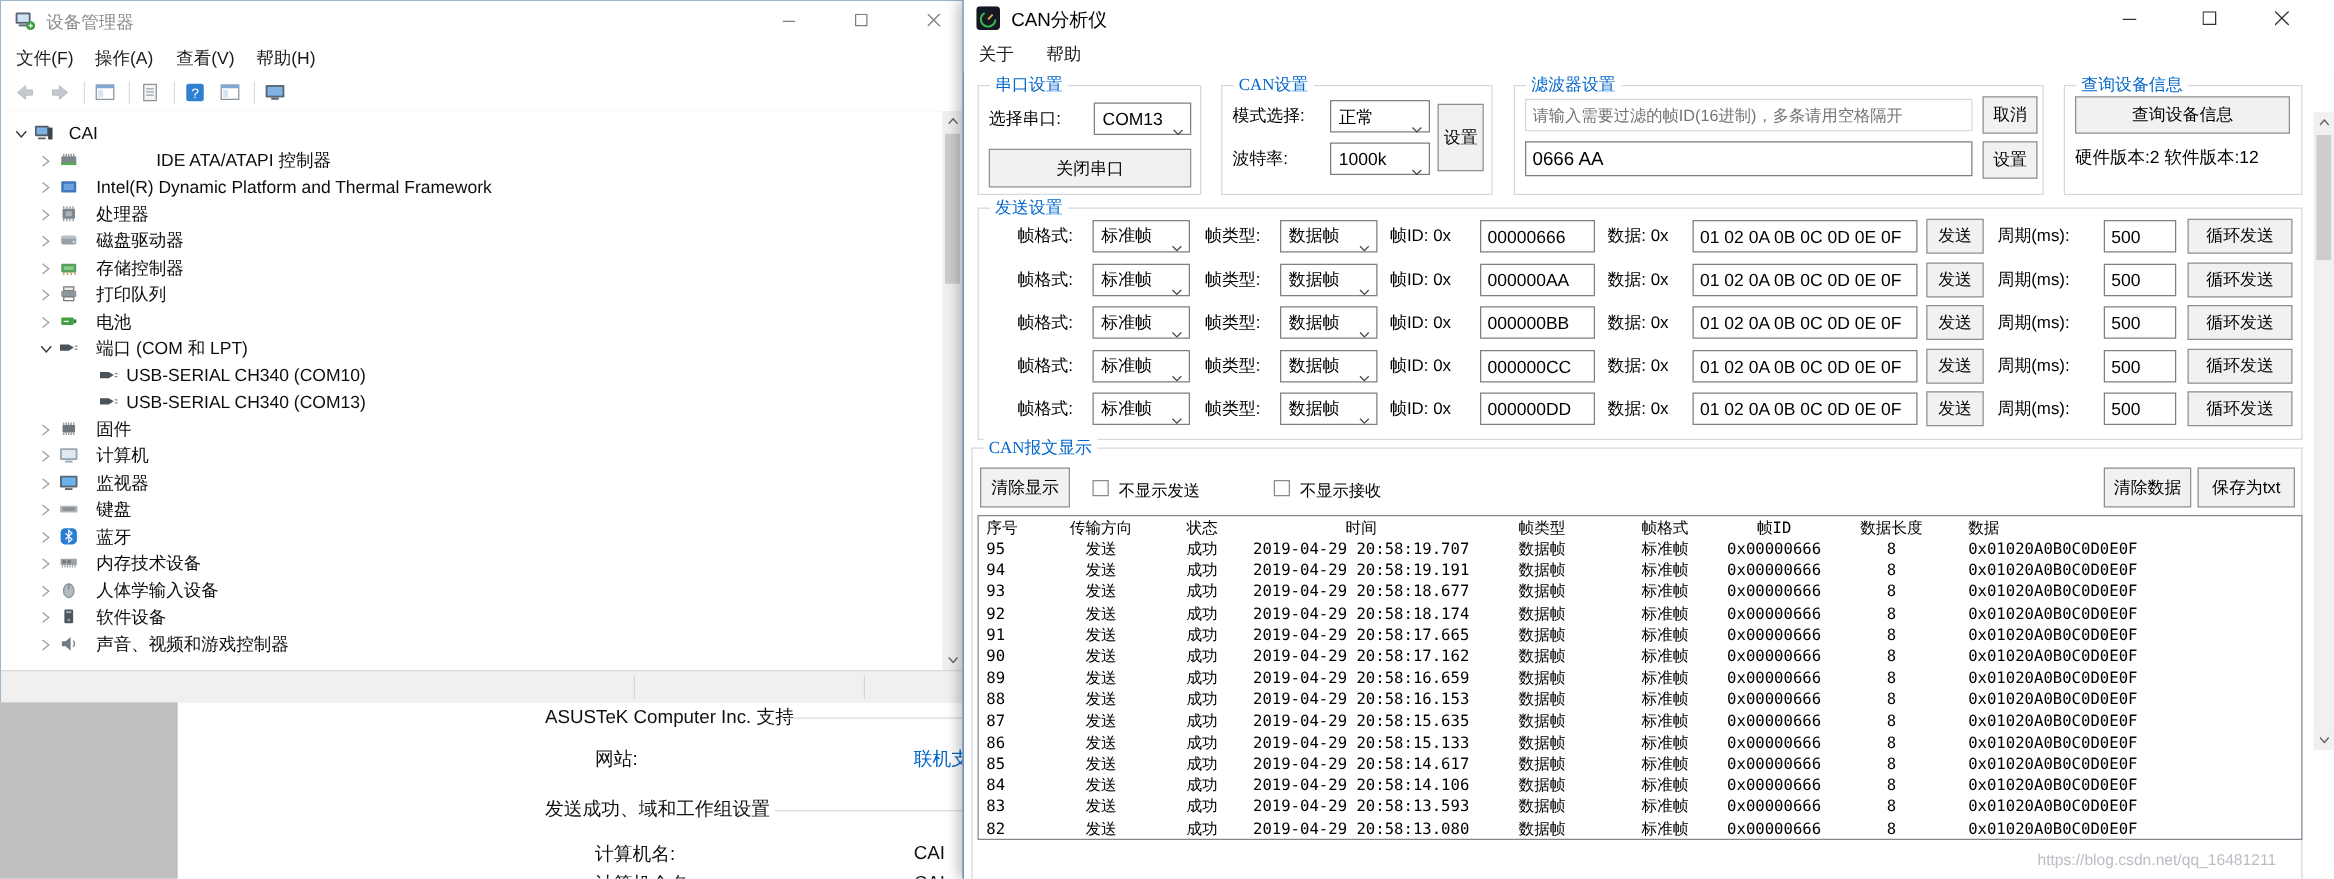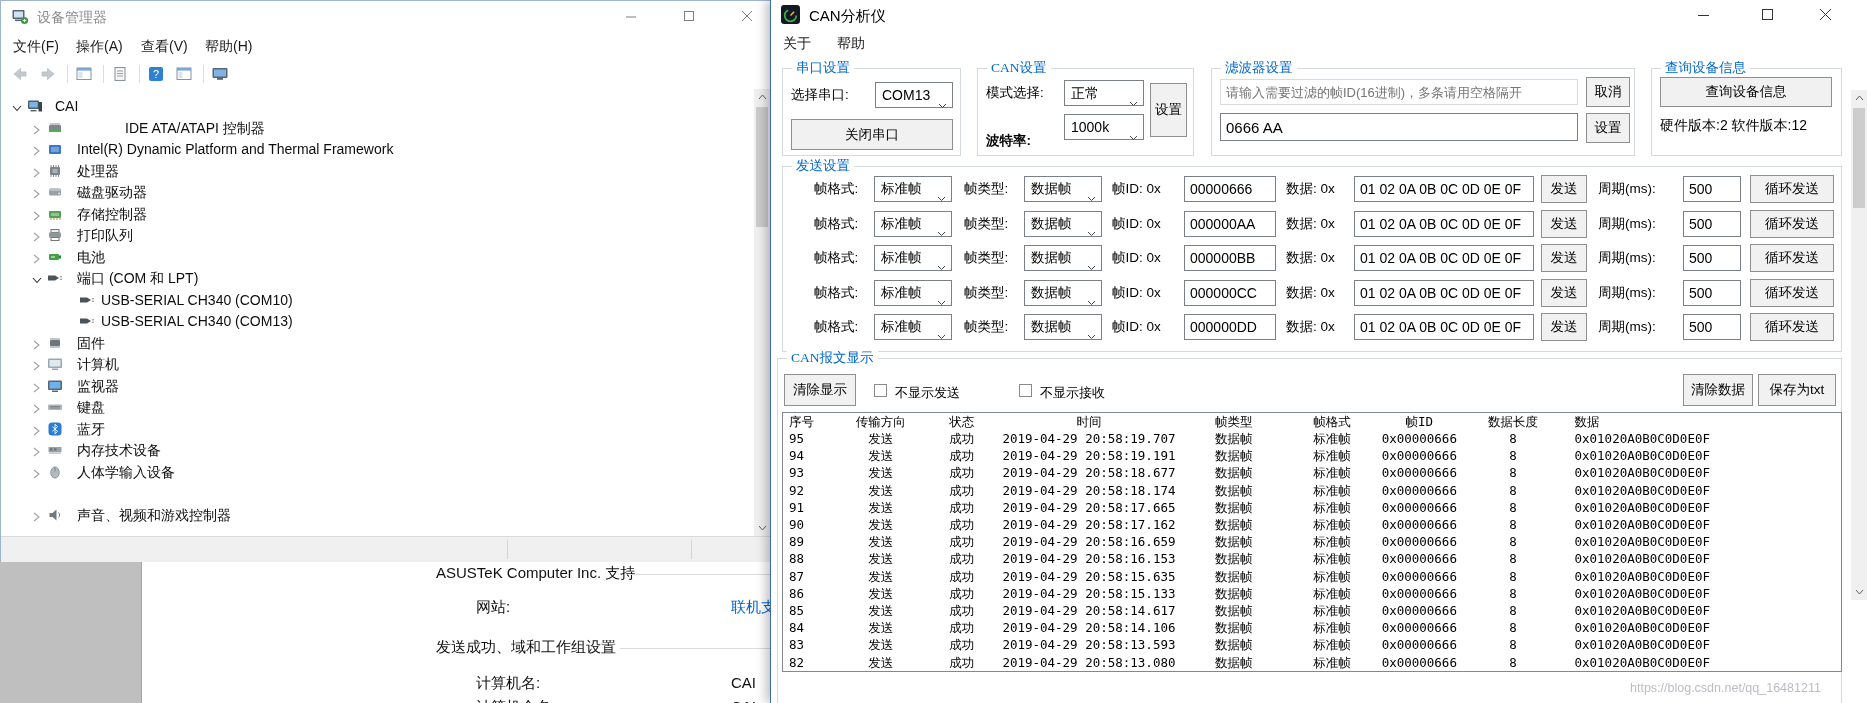--- a/index.html
+++ b/index.html
@@ -318,20 +318,31 @@
         <span class="expander" style="left: 30px;"><svg width="10" height="12" viewBox="0 0 10 12">
             <path d="M3 2l5 4-5 4" stroke="#a0a0a0" fill="none" stroke-width="1.1"></path>
           </svg></span>
         <span class="tree-icon" style="left: 46px;"><svg viewBox="0 0 16 16">
             <ellipse cx="8" cy="8.5" rx="4.2" ry="5.5" fill="#b3bbc0"></ellipse>
             <path d="M8 3v4.5" stroke="#7c848a"></path>
             <ellipse cx="8" cy="8.5" rx="4.2" ry="5.5" fill="none" stroke="#8b949a"></ellipse>
           </svg></span>
         <span class="tree-label" style="left: 76px;">人体学输入设备</span>
       </div>
+      <div class="tree-row" style="top: 395px;">
+        <span class="expander" style="left: 30px;"><svg width="10" height="12" viewBox="0 0 10 12">
+            <path d="M3 2l5 4-5 4" stroke="#a0a0a0" fill="none" stroke-width="1.1"></path>
+          </svg></span>
+        <span class="tree-icon" style="left: 46px;"><svg viewBox="0 0 16 16">
+            <rect x="4.5" y="2.5" width="7" height="11" rx="1" fill="#4d565e"></rect>
+            <rect x="6" y="4" width="4" height="1.5" fill="#9fb3c0"></rect>
+            <circle cx="8" cy="11" r="1" fill="#9fb3c0"></circle>
+          </svg></span>
+        <span class="tree-label" style="left: 76px;">软件设备</span>
+      </div>
       <div class="tree-row" style="top: 416.5px;">
         <span class="expander" style="left: 30px;"><svg width="10" height="12" viewBox="0 0 10 12">
             <path d="M3 2l5 4-5 4" stroke="#a0a0a0" fill="none" stroke-width="1.1"></path>
           </svg></span>
         <span class="tree-icon" style="left: 46px;"><svg viewBox="0 0 16 16">
             <path d="M2.5 6v4h3l4 3.5v-11L5.5 6z" fill="#707a81"></path>
             <path d="M11.5 5.5a3.4 3.4 0 010 5" stroke="#707a81" fill="none"></path>
           </svg></span>
         <span class="tree-label" style="left: 76px;">声音、视频和游戏控制器</span>
       </div>
@@ -413,21 +424,21 @@
 
   <div class="groupbox" style="left:206px;top:68px;width:217px;height:88px;">
     <span class="gb-title">CAN设置</span>
     <span class="lab" style="left:8px;top:10px;">模式选择:</span>
     <div class="combo" style="left:86px;top:11px;width:80px;">
       <span>正常</span>
       <span class="arr"><svg width="9" height="6">
             <path d="M1 1l3.5 3.5L8 1" stroke="#444" fill="none"></path>
           </svg></span>
     </div>
-    <span class="lab" style="left:8px;top:58px;font-weight:bold;">波特率:</span>
+    <span class="lab" style="left:8px;top:44px;">波特率:</span>
     <div class="combo" style="left:86px;top:45px;width:80px;">
       <span>1000k</span>
       <span class="arr"><svg width="9" height="6">
             <path d="M1 1l3.5 3.5L8 1" stroke="#444" fill="none"></path>
           </svg></span>
     </div>
     <div class="btn" style="left:172px;top:14px;width:37px;height:54px;">设置</div>
   </div>
 
   <div class="groupbox" style="left:440px;top:68px;width:424px;height:88px;">

